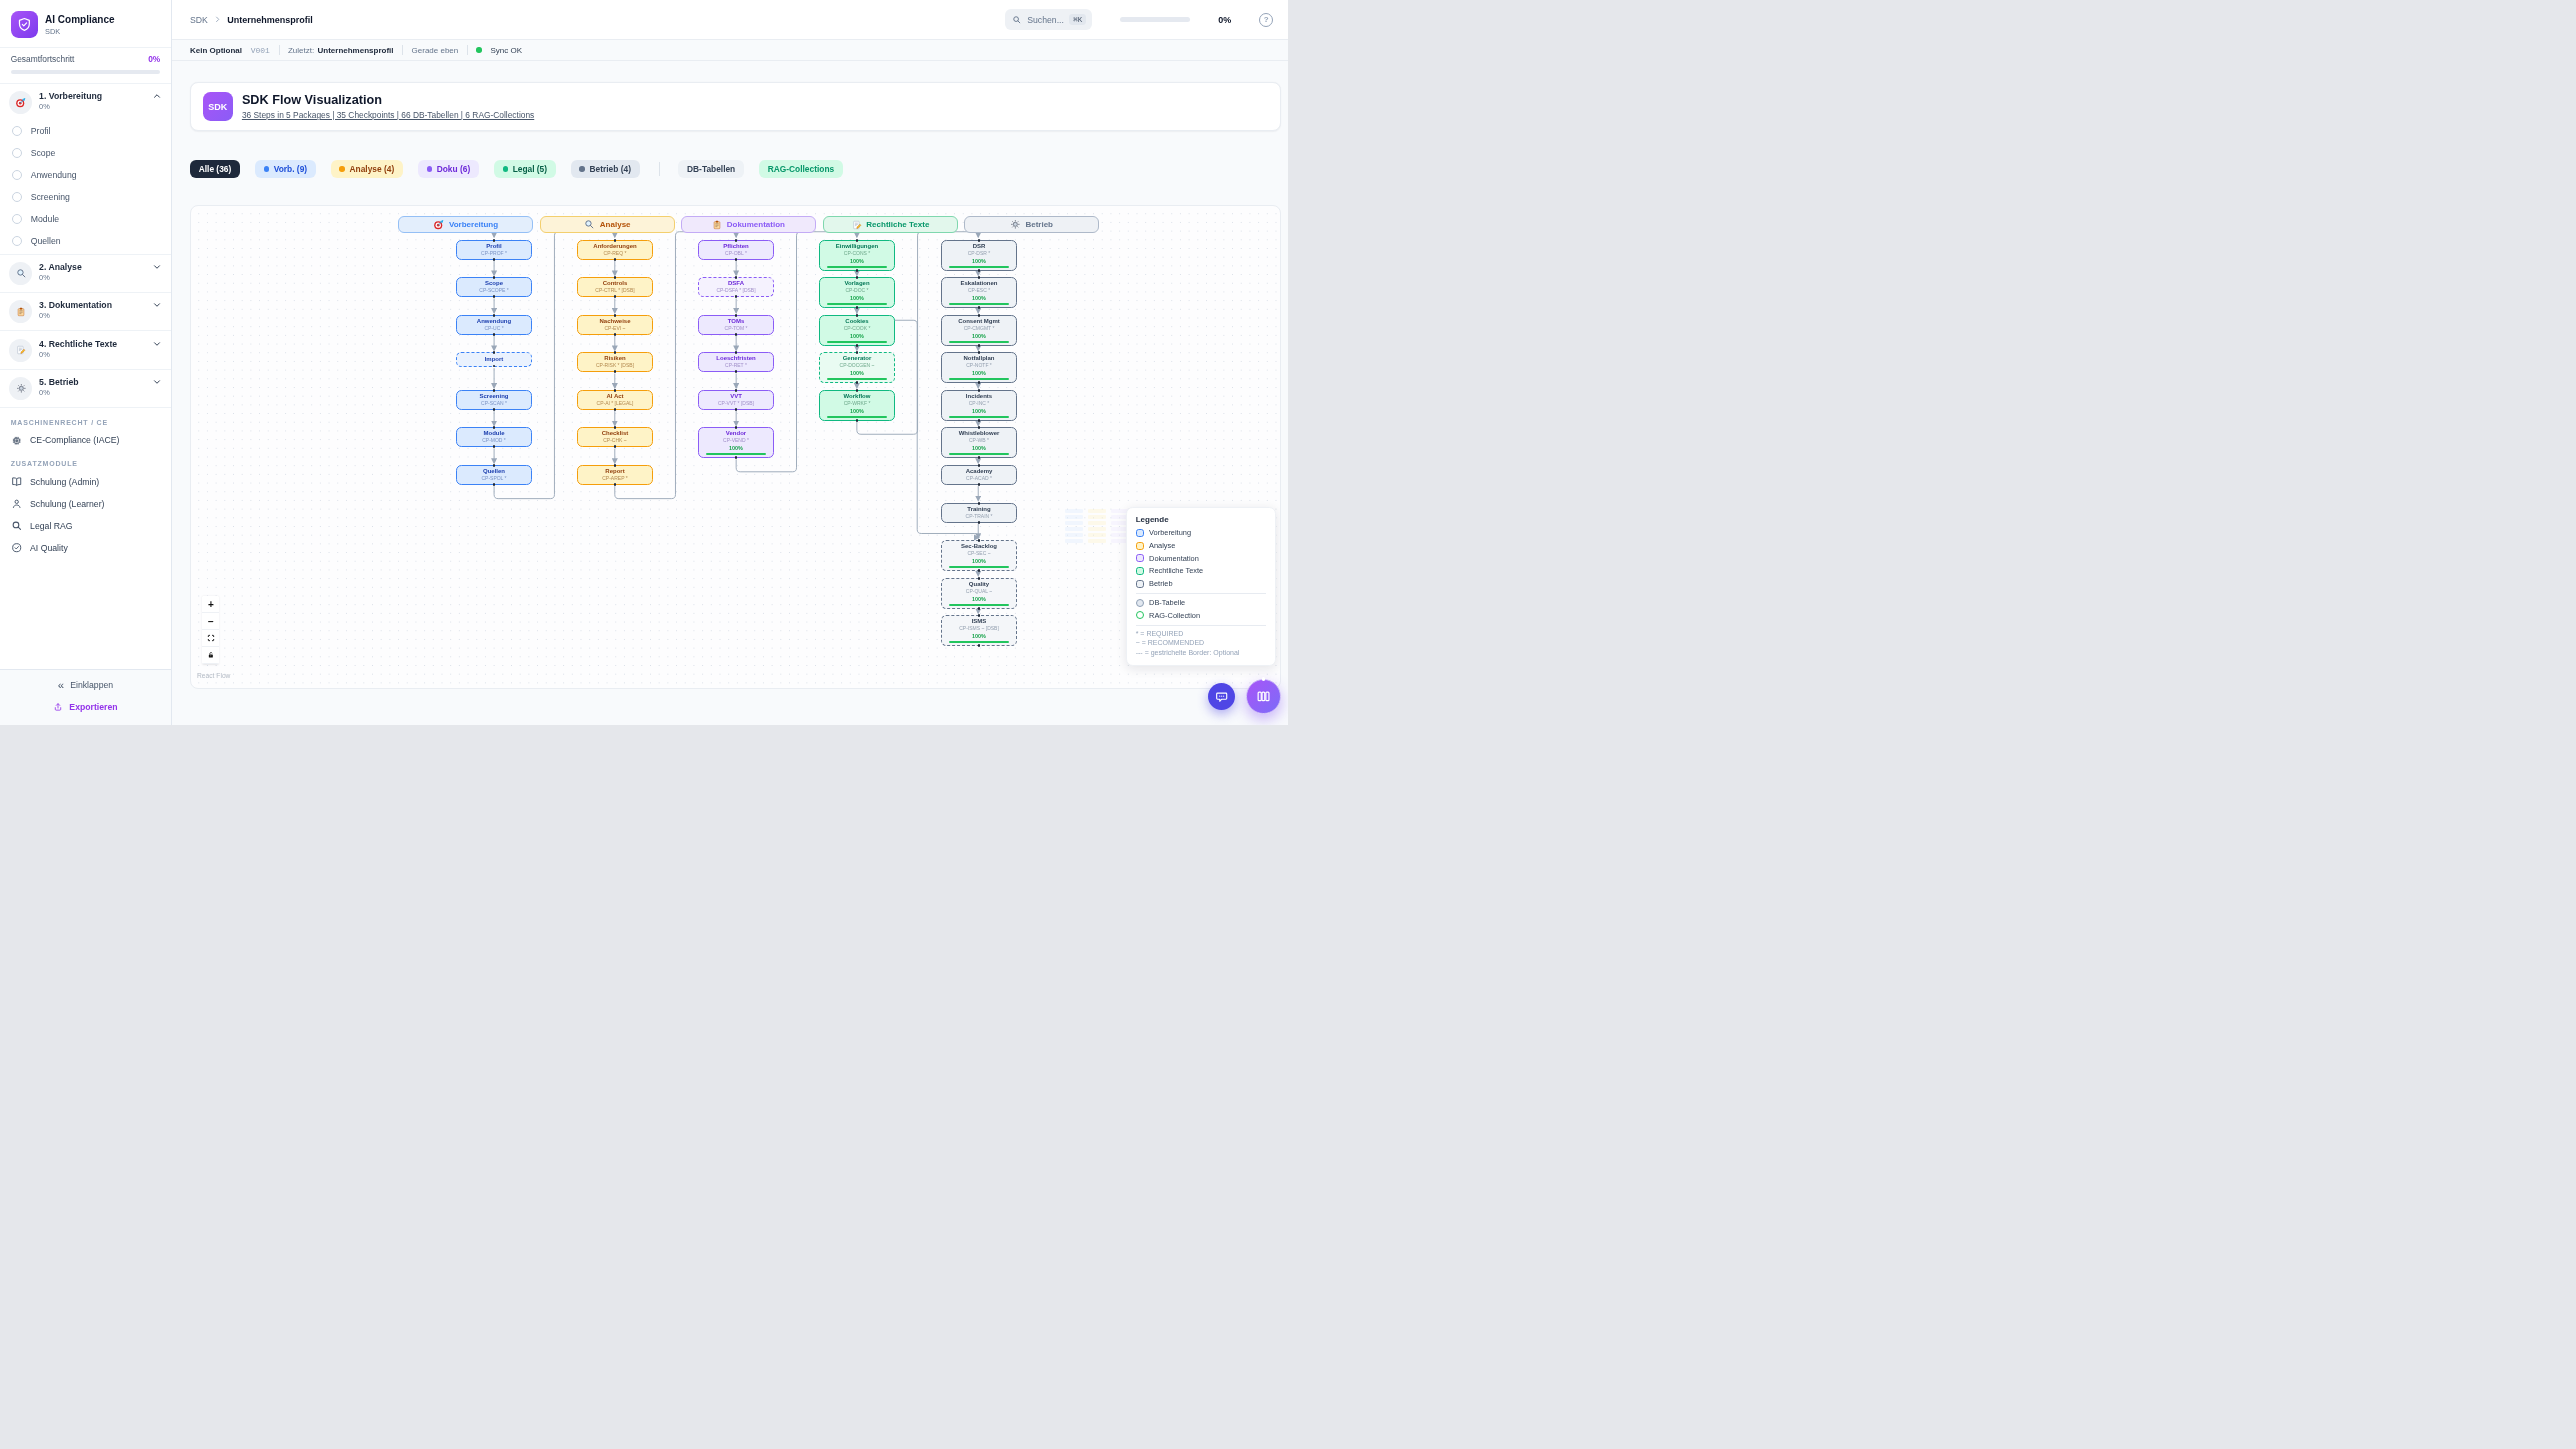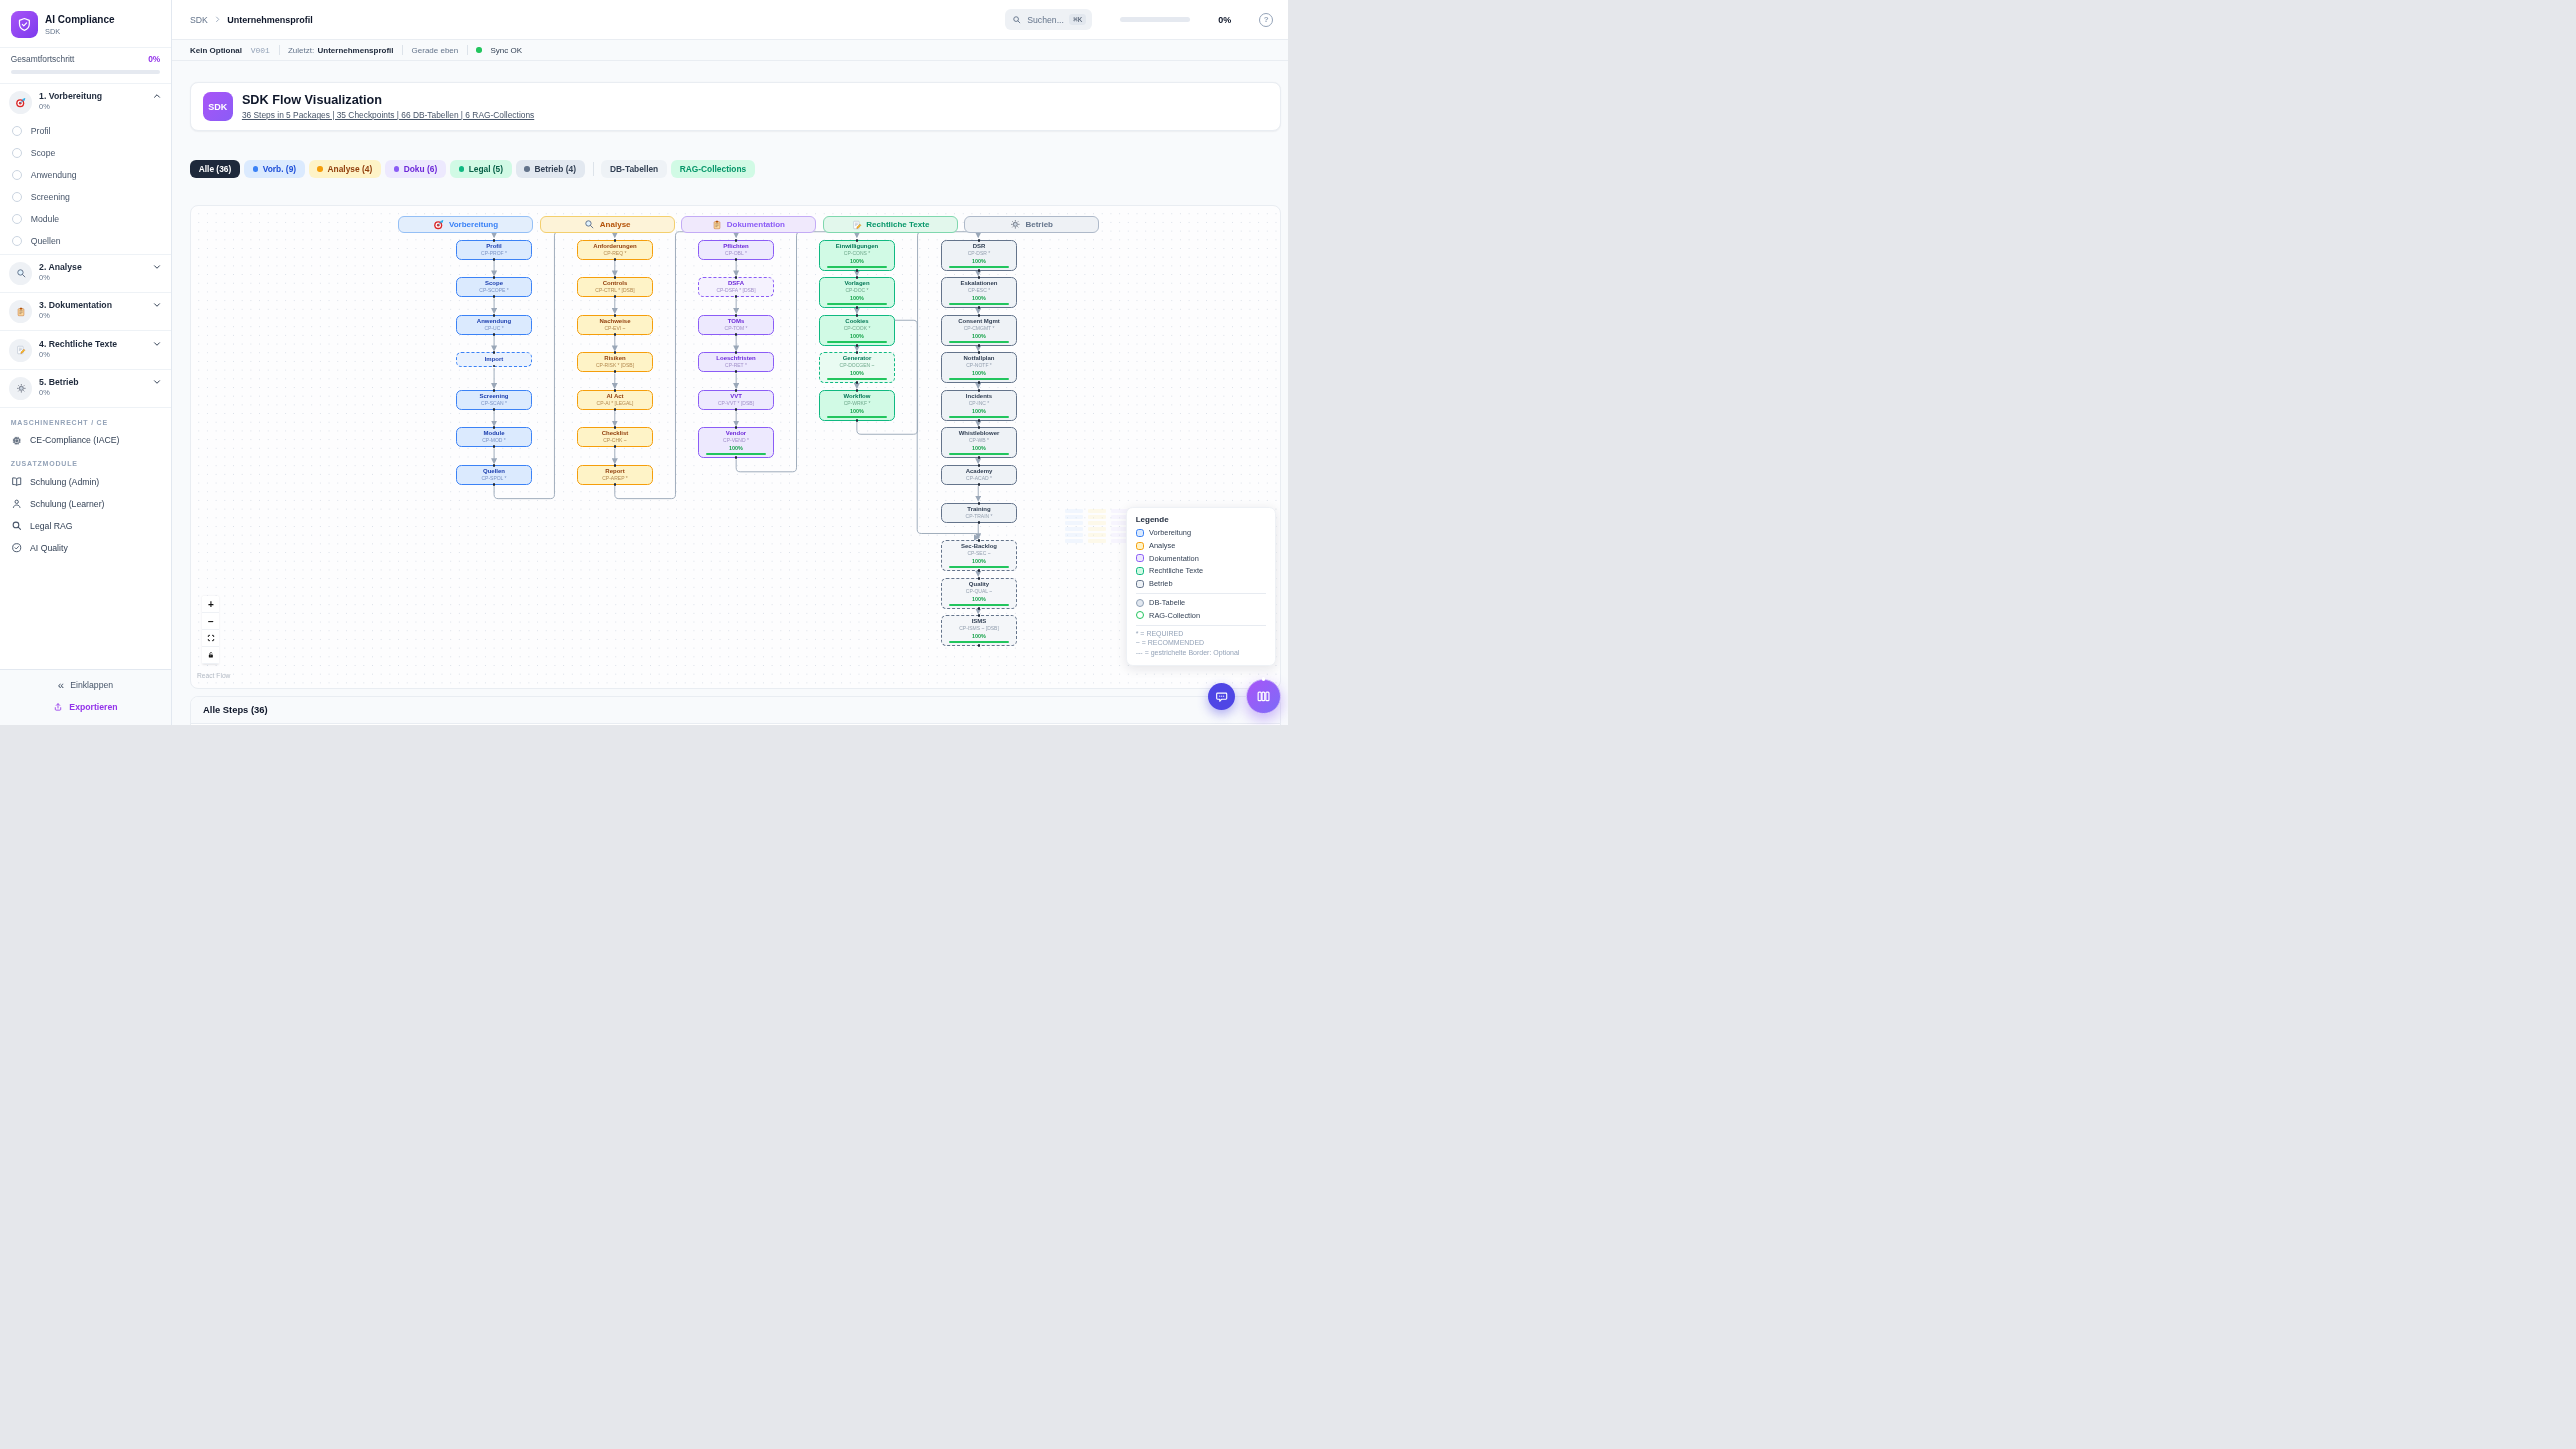--- a/index.html
+++ b/index.html
@@ -65,21 +65,21 @@
 
   .content{position:absolute;left:0;right:0;top:61px;bottom:0;}
   .header-card{position:absolute;left:18px;width:1091px;top:21px;height:49px;background:#fff;
                border:0.7px solid #e9edf2;border-radius:8px;box-shadow:0 0.7px 1.3px rgba(15,23,42,.05);
                display:flex;align-items:center;gap:9.4px;padding:0 12px;}
   .sdk-badge{width:29.5px;height:29.5px;border-radius:7.4px;background:linear-gradient(135deg,#a855f7,#8b5cf6);
              color:#fff;font-weight:bold;font-size:9px;display:flex;align-items:center;justify-content:center;}
   .hc-title{font-size:12.7px;font-weight:bold;color:#0f172a;line-height:14px;}
   .hc-sub{font-size:8.4px;color:#475569;margin-top:3.4px;text-decoration:underline;}
 
-  #chips-row{position:absolute;left:18px;top:99px;display:flex;gap:4px;align-items:center;}
+  #chips-row{position:absolute;left:18px;top:99px;display:flex;gap:15px;align-items:center;}
   .chip{height:18px;border:none;border-radius:6px;padding:0 8.7px;font-size:8.4px;font-weight:bold;
         display:flex;gap:4.7px;align-items:center;cursor:pointer;font-family:inherit;}
   .chip-dot{width:5.4px;height:5.4px;border-radius:50%;}
   .chips-div{width:0.7px;height:14.8px;background:#dde3ea;margin:0 4px;}
 
   
   #flow{position:absolute;left:18px;top:144px;width:1091px;height:484px;background:#fdfdfe;
         border:0.7px solid #e9edf2;border-radius:8px;overflow:hidden;
         background-image:radial-gradient(#d9dfe8 0.7px,transparent 0.8px);background-size:8.7px 8.7px;background-position:3.4px 3.4px;}
   #edges{position:absolute;left:0;top:0;z-index:1;}
@@ -783,23 +783,20 @@
             <div class="fn-bar" style="background: rgb(34, 197, 94);"></div>
           </div>
           <div class="fnode dashed" style="left: 750px; top: 409px; width: 76px; height: 31px; background: rgb(244, 246, 249); border-color: rgb(100, 116, 139);">
             <div class="fn-title" style="color: rgb(51, 65, 85);">ISMS</div>
             <div class="fn-code" style="color: rgb(148, 160, 176);">CP-ISMS ~ [DSB]</div>
             <div class="fn-pct" style="color: rgb(22, 163, 74);">100%</div>
             <div class="fn-bar" style="background: rgb(34, 197, 94);"></div>
           </div>
         </div>
 
-      <div class="bottom-card">
-        <div class="bc-head">Alle Steps (36)</div>
-      </div>
     </div>
   </div>
 
   <button class="fab fab-chat">
     <span class="icon">
       <svg width="13.4" height="13.4" viewBox="0 0 24 24" fill="none" stroke="#fff" stroke-width="2">
         <path d="M4.5 5.5h15A1.5 1.5 0 0 1 21 7v8a1.5 1.5 0 0 1-1.5 1.5H12l-3.5 3.7v-3.7H4.5A1.5 1.5 0 0 1 3 15V7a1.5 1.5 0 0 1 1.5-1.5Z" stroke-linejoin="round"></path>
         <circle cx="8.5" cy="11" r="1" fill="#fff" stroke="none"></circle>
           <circle cx="12" cy="11" r="1" fill="#fff" stroke="none"></circle>
           <circle cx="15.5" cy="11" r="1" fill="#fff" stroke="none"></circle>

